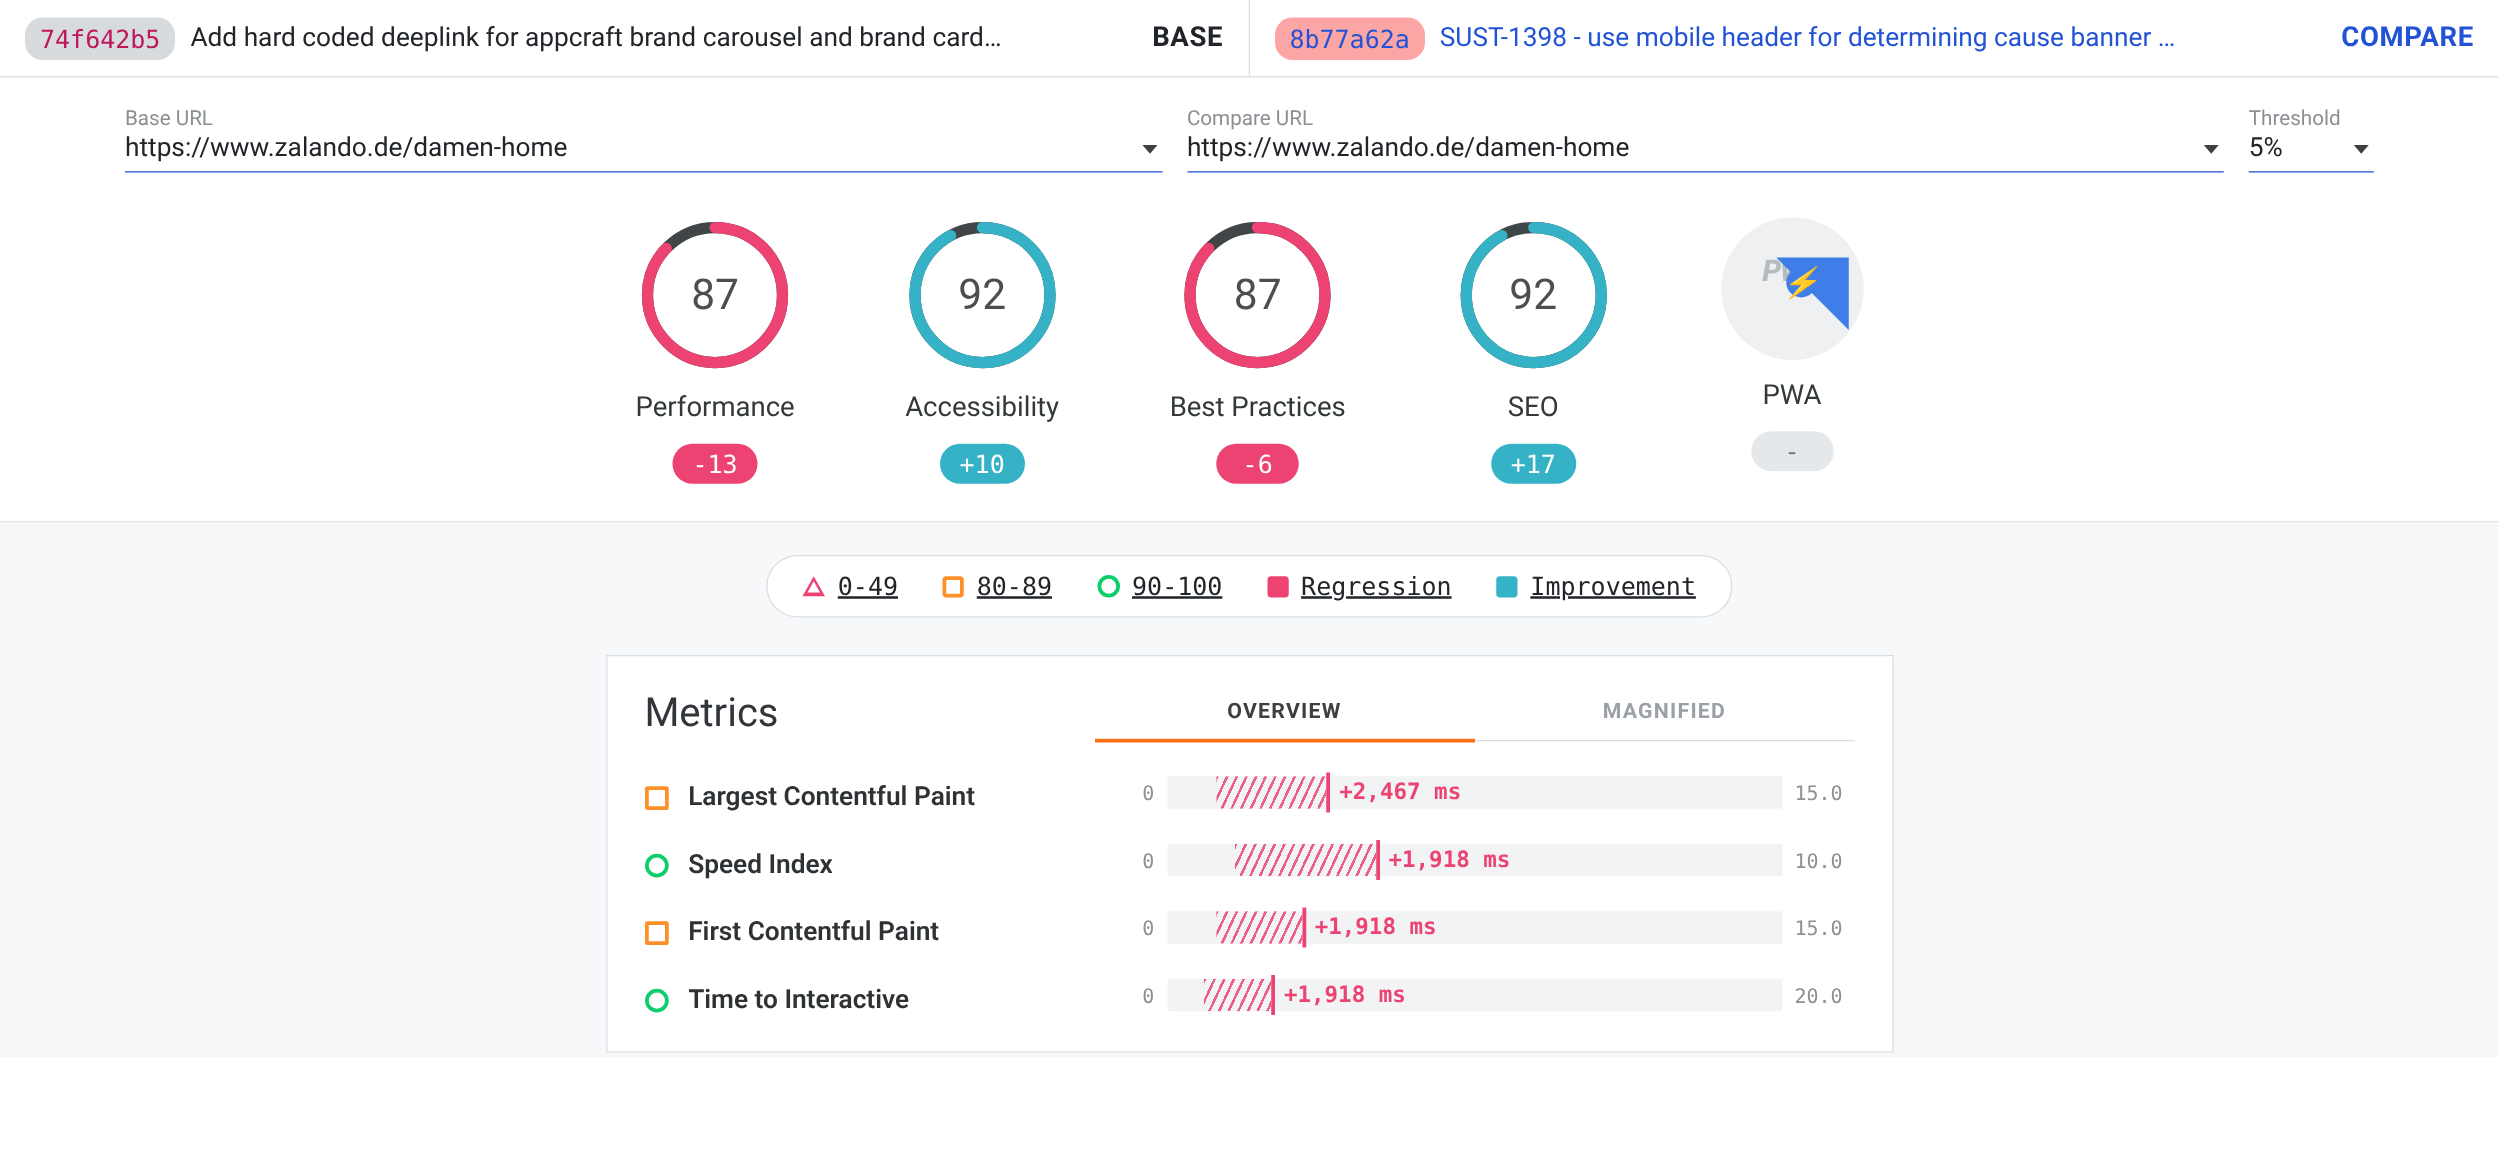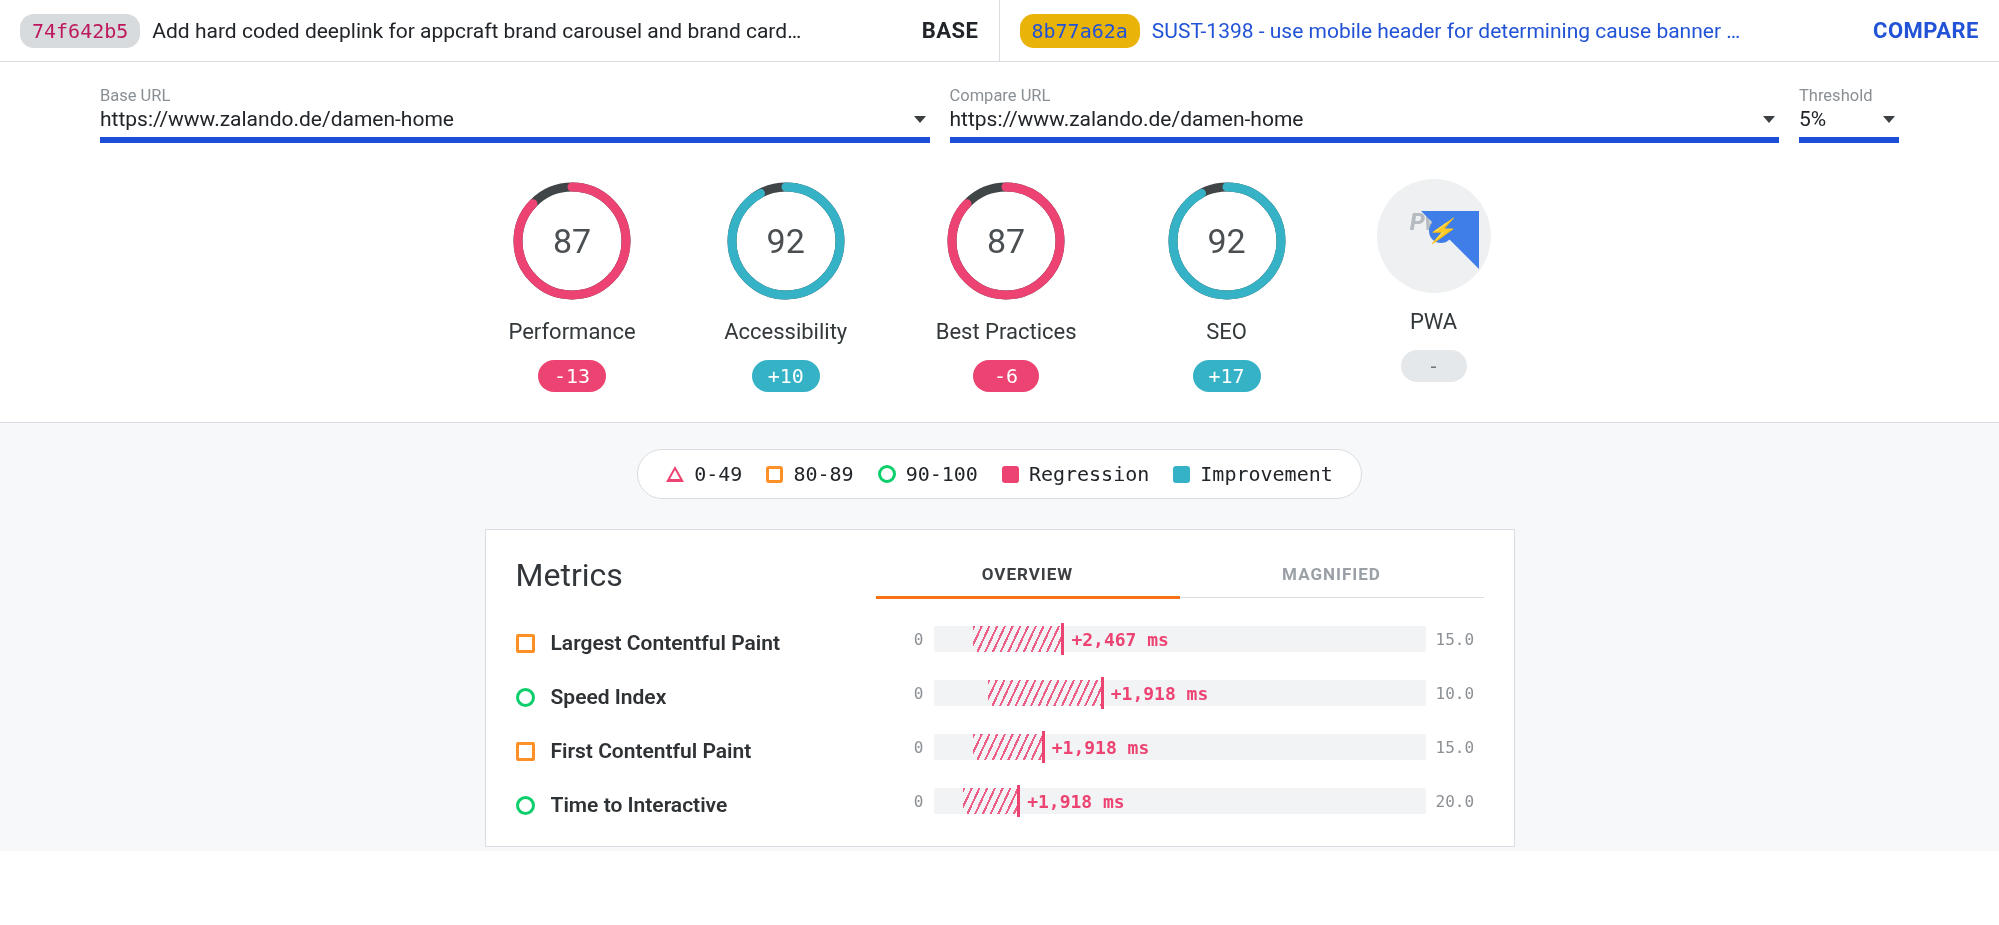--- a/index.html
+++ b/index.html
@@ -38,21 +38,21 @@
     min-width:0;
   }
   .hdr>div:first-child{border-right:1px solid var(--hairline)}
   .hash{
     font-size:20px;
     padding:5px 12px;
     border-radius:14px;
     white-space:nowrap;
   }
   .hash-base{background:#d7dbde;color:#be185d}
-  .hash-cmp{background:#eab308;color:#2253d6}
+  .hash-cmp{background:#fca5a5;color:#2253d6}
   .commit-base,.commit-cmp{
     font-size:21px;
     white-space:nowrap;
     overflow:hidden;
     text-overflow:ellipsis;
     flex:1;
   }
   .commit-cmp{color:#2253d6}
   .side-lbl{
     font-size:22px;
@@ -62,21 +62,21 @@
   .side-cmp{color:#2253d6}
 
   
   .urlrow{
     display:flex;
     gap:20px;
     padding:24px 100px 12px 100px;
   }
   .field{
     position:relative;
-    border-bottom:6px solid #1d4ed8;
+    border-bottom:1px solid #1d4ed8;
   }
   .field.url{flex:1}
   .field.thr{width:100px}
   .field .flabel{
     font-size:16.5px;
     color:#8a8f94;
   }
   .field .fval{
     font-size:21px;
     color:var(--ink);
@@ -168,27 +168,28 @@
   .sep{height:1px;background:var(--hairline);margin:0}
 
   
   .legendwrap{
     background:#f7f8f9;
     padding:26px 0 30px 0;
     display:flex;justify-content:center;
   }
   .legend{
     display:flex;
-    gap:24px;
+    gap:36px;
     align-items:center;
     background:#fff;
     border:1px solid var(--hairline);
     border-radius:34px;
     padding:12px 28px;
     font-size:20px;
+    text-decoration:underline;
   }
   .legend .li{display:flex;align-items:center;gap:10px}
   .sq{display:inline-block;width:17px;height:17px;border-radius:3px}
   .tri{
     width:0;height:0;
     border-left:9px solid transparent;
     border-right:9px solid transparent;
     border-bottom:16px solid var(--regress);
     position:relative;
   }

